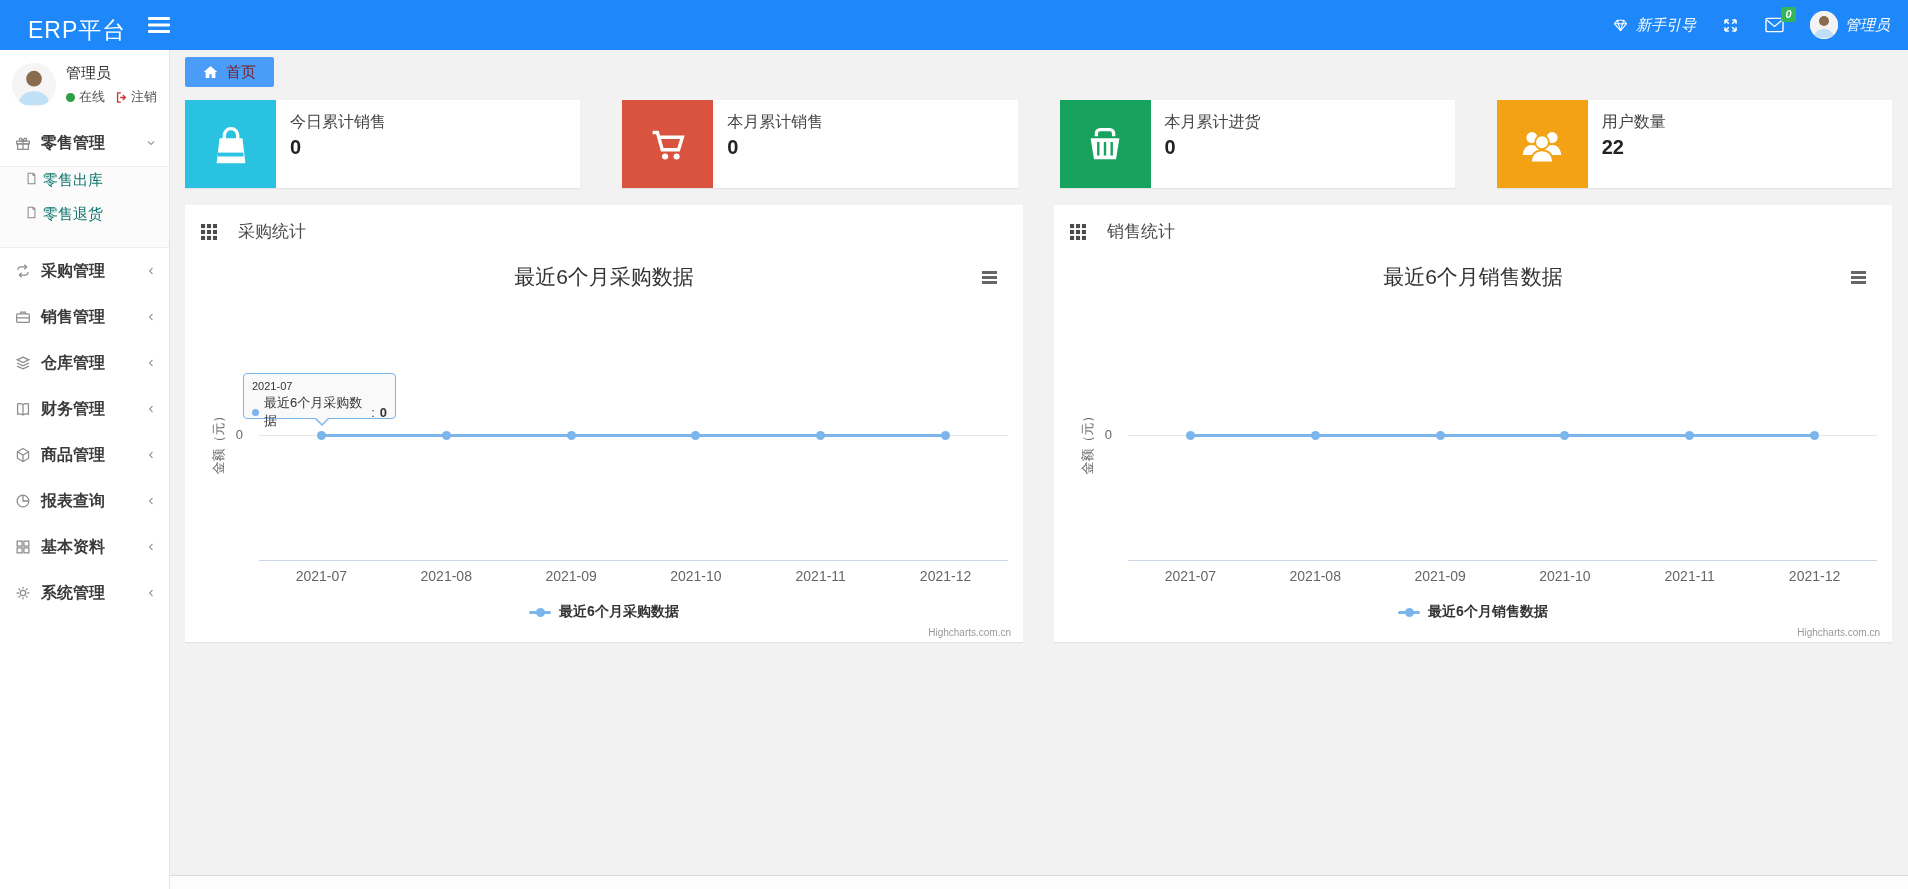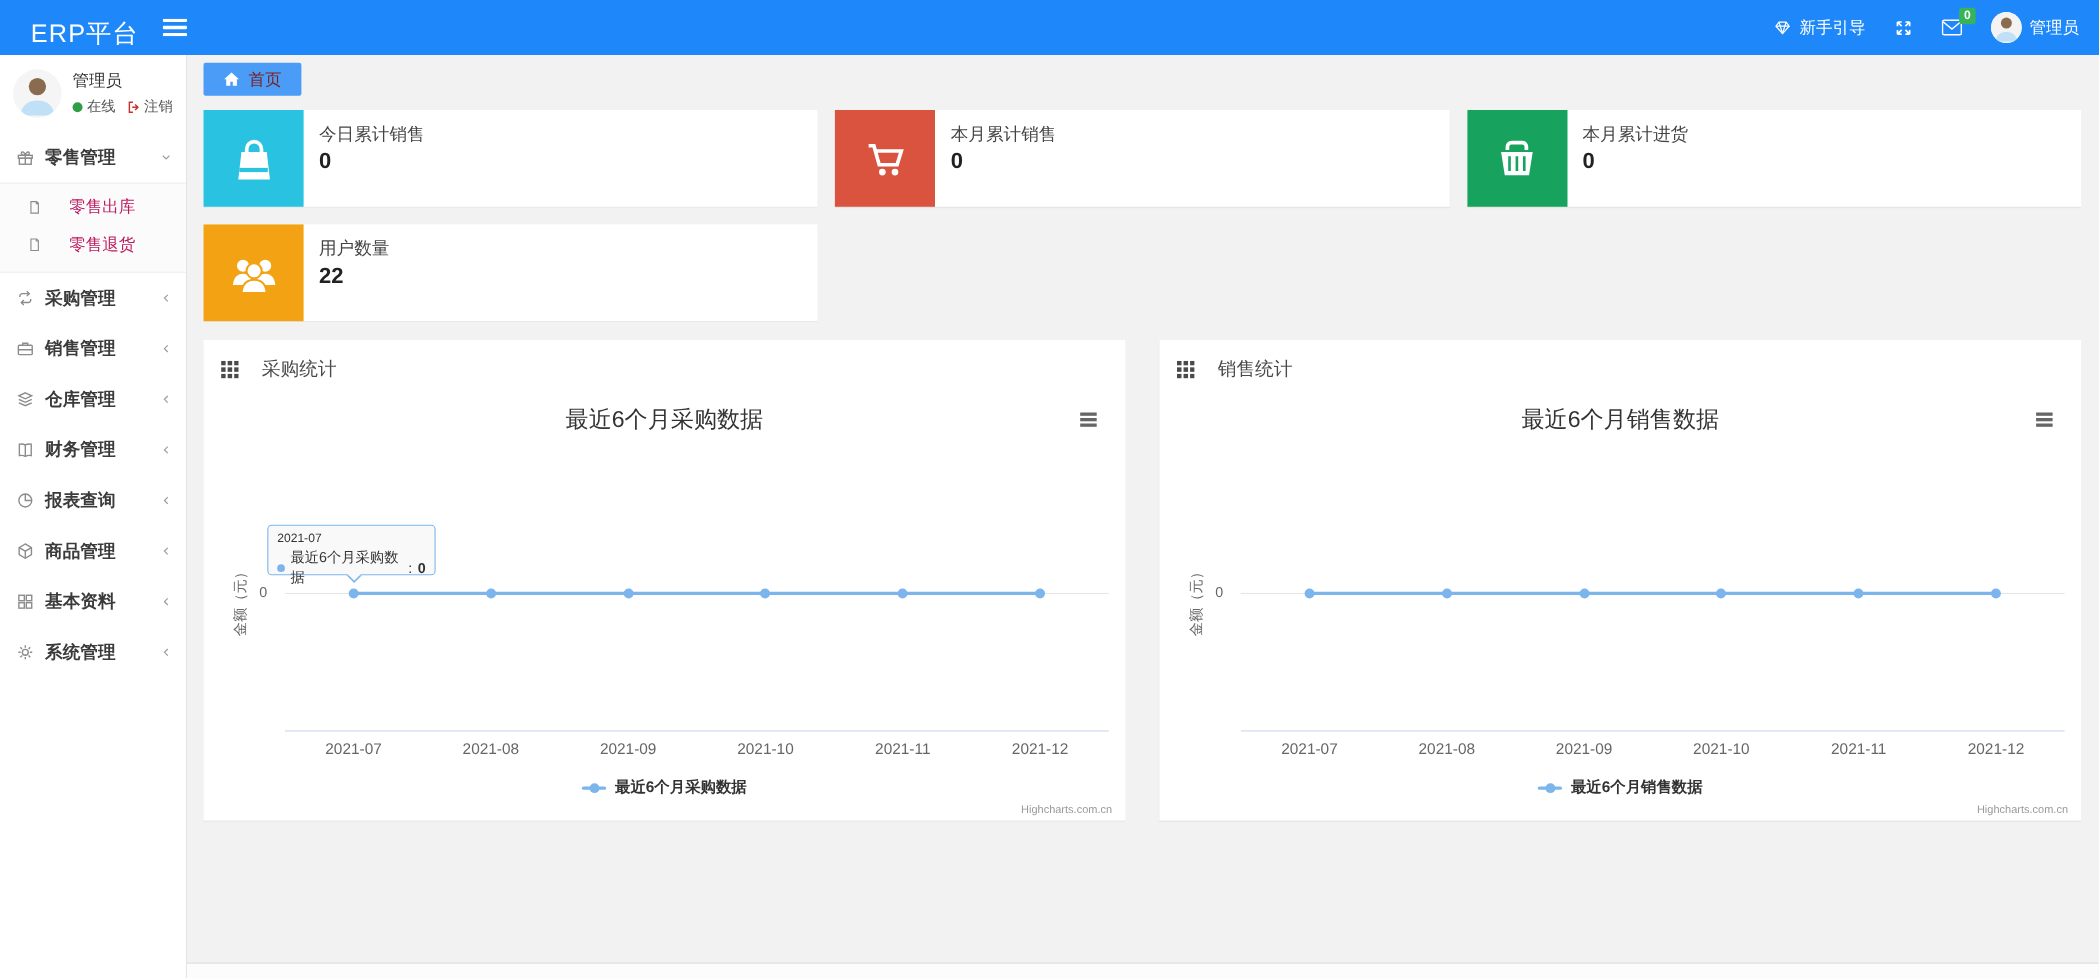--- a/index.html
+++ b/index.html
@@ -13,21 +13,21 @@
   
   .navbar {
     position: fixed; top: 0; left: 0; right: 0; height: 50px;
     background: #1e88fb; color: #fff;
     display: flex; align-items: center; justify-content: space-between;
     z-index: 50;
   }
   .nav-left { display: flex; align-items: center; gap: 22px; padding-left: 28px; }
   .brand { font-size: 23px; font-weight: normal; letter-spacing: 1px; margin-top: 11px; }
   .nav-burger { cursor: pointer; }
-  .nav-right { display: flex; align-items: center; gap: 26px; padding-right: 18px; font-size: 15px; }
+  .nav-right { display: flex; align-items: center; gap: 26px; padding-right: 18px; font-size: 15px; font-style: italic; }
   .nav-item { display: flex; align-items: center; gap: 7px; cursor: pointer; }
   .mail-wrap { position: relative; }
   .mail-badge {
     position: absolute; top: -10px; right: -12px;
     background: #35b558; color: #fff; font-size: 11px; font-weight: bold;
     min-width: 15px; height: 15px; line-height: 15px; text-align: center;
     border-radius: 3px; padding: 0 2px;
   }
   .nav-avatar { width: 28px; height: 28px; border-radius: 50%; overflow: hidden; background: #fff; }
 
@@ -48,34 +48,34 @@
   .menu-item {
     display: flex; align-items: center; gap: 9px;
     height: 46px; padding: 0 12px 0 14px;
     font-size: 16px; color: #3b3b3b; font-weight: 600; cursor: pointer;
   }
   .menu-item .mi-label { flex: 1; }
   .mi-icon { color: #8c8c8c; flex: none; }
   .chev { color: #9a9a9a; flex: none; }
   .submenu { list-style: none; background: #fbfbfb; border-top: 1px solid #eee; border-bottom: 1px solid #eee; padding: 4px 0 8px; }
   .submenu-item {
-    display: flex; align-items: center; gap: 24px;
+    display: flex; gap: 4px;
     height: 34px; padding-left: 24px;
-    font-size: 15px; color: #be185d; cursor: pointer;
+    font-size: 15px; color: #0f766e; cursor: pointer;
   }
 
   
   .main { margin-left: 170px; height: 825px; margin-top: 50px; background: #f2f2f2; padding: 7px 16px 0 15px; }
   .tab-home {
     display: inline-flex; align-items: center; gap: 8px;
     background: #4a9cf7; color: #7f1d1d; font-size: 15px;
     padding: 0 18px; height: 30px; border-radius: 2px; cursor: pointer;
   }
 
-  .cards { display: grid; grid-template-columns: repeat(3, 1fr); gap: 16px; margin-top: 13px; }
+  .cards { display: grid; grid-template-columns: repeat(4, 1fr); gap: 42px; margin-top: 13px; }
   .card { background: #fff; height: 88px; display: flex; box-shadow: 0 1px 1px rgba(0,0,0,.06); }
   .card-icon { width: 91px; height: 88px; flex: none; display: flex; align-items: center; justify-content: center; }
   .card-icon.c0 { background: #29c2e1; }
   .card-icon.c1 { background: #d9533f; }
   .card-icon.c2 { background: #17a35d; }
   .card-icon.c3 { background: #f3a214; }
   .card-body { padding: 12px 0 0 14px; }
   .card-label { font-size: 16px; color: #444; }
   .card-value { font-size: 20px; font-weight: bold; color: #222; margin-top: 3px; }
 
@@ -301,40 +301,40 @@
       <span class="chev">
         <svg width="12" height="12" viewBox="0 0 20 20" fill="none" stroke="currentColor" stroke-width="1.8">
             <path d="M12.5 5l-5 5 5 5"></path>
           </svg>
       </span>
     </li>
 
     <li class="menu-item">
       <span class="mi-icon">
         <svg width="18" height="18" viewBox="0 0 20 20" fill="none" stroke="currentColor" stroke-width="1.4">
+            <path d="M10 2.8l6.2 3.6v7.2L10 17.2l-6.2-3.6V6.4z"></path>
+            <path d="M3.8 6.4L10 10l6.2-3.6M10 10v7.2"></path>
+          </svg>
+      </span>
+      <span class="mi-label">商品管理</span>
+      <span class="chev">
+        <svg width="12" height="12" viewBox="0 0 20 20" fill="none" stroke="currentColor" stroke-width="1.8">
+            <path d="M12.5 5l-5 5 5 5"></path>
+          </svg>
+      </span>
+    </li>
+
+    <li class="menu-item">
+      <span class="mi-icon">
+        <svg width="18" height="18" viewBox="0 0 20 20" fill="none" stroke="currentColor" stroke-width="1.4">
             <circle cx="10" cy="10" r="6.5"></circle>
             <path d="M10 3.5V10h6.5"></path>
           </svg>
       </span>
       <span class="mi-label">报表查询</span>
-      <span class="chev">
-        <svg width="12" height="12" viewBox="0 0 20 20" fill="none" stroke="currentColor" stroke-width="1.8">
-            <path d="M12.5 5l-5 5 5 5"></path>
-          </svg>
-      </span>
-    </li>
-
-    <li class="menu-item">
-      <span class="mi-icon">
-        <svg width="18" height="18" viewBox="0 0 20 20" fill="none" stroke="currentColor" stroke-width="1.4">
-            <path d="M10 2.8l6.2 3.6v7.2L10 17.2l-6.2-3.6V6.4z"></path>
-            <path d="M3.8 6.4L10 10l6.2-3.6M10 10v7.2"></path>
-          </svg>
-      </span>
-      <span class="mi-label">商品管理</span>
       <span class="chev">
         <svg width="12" height="12" viewBox="0 0 20 20" fill="none" stroke="currentColor" stroke-width="1.8">
             <path d="M12.5 5l-5 5 5 5"></path>
           </svg>
       </span>
     </li>
 
     <li class="menu-item">
       <span class="mi-icon">
         <svg width="18" height="18" viewBox="0 0 20 20" fill="none" stroke="currentColor" stroke-width="1.4">

